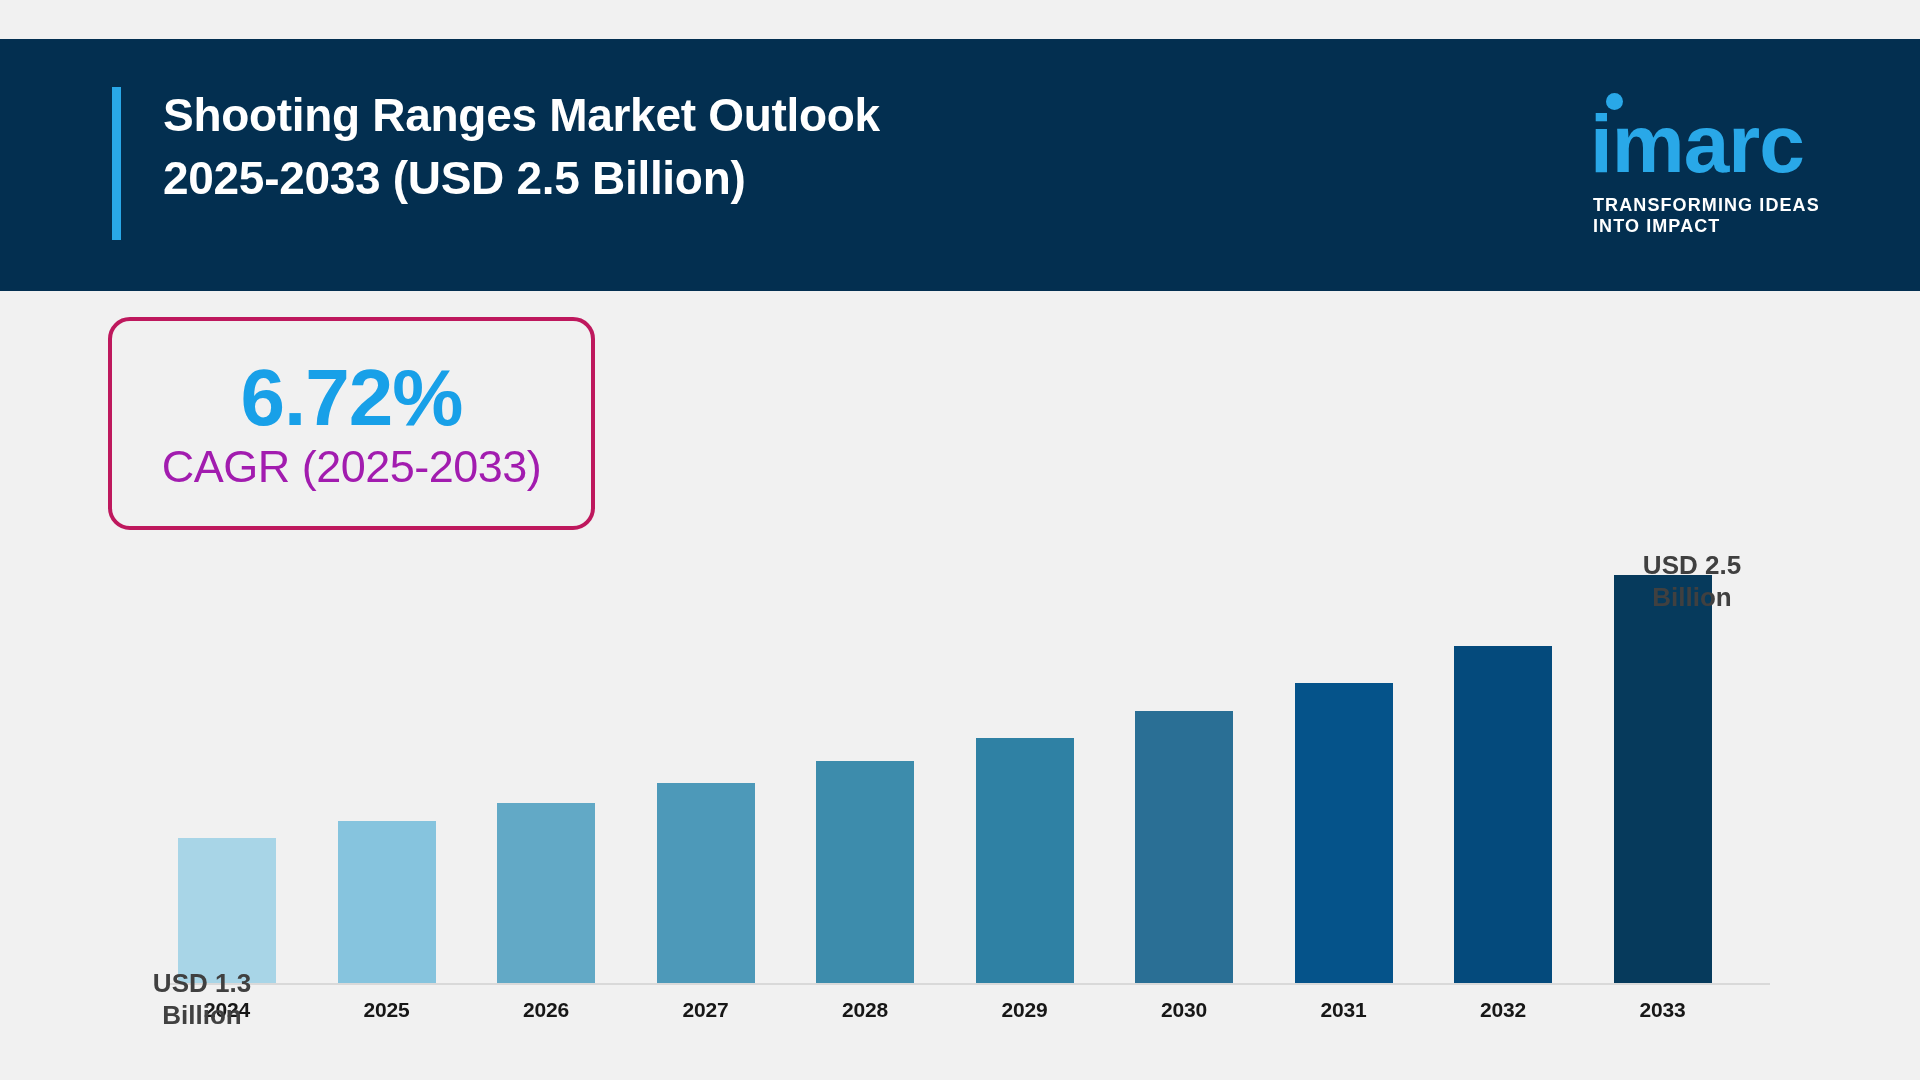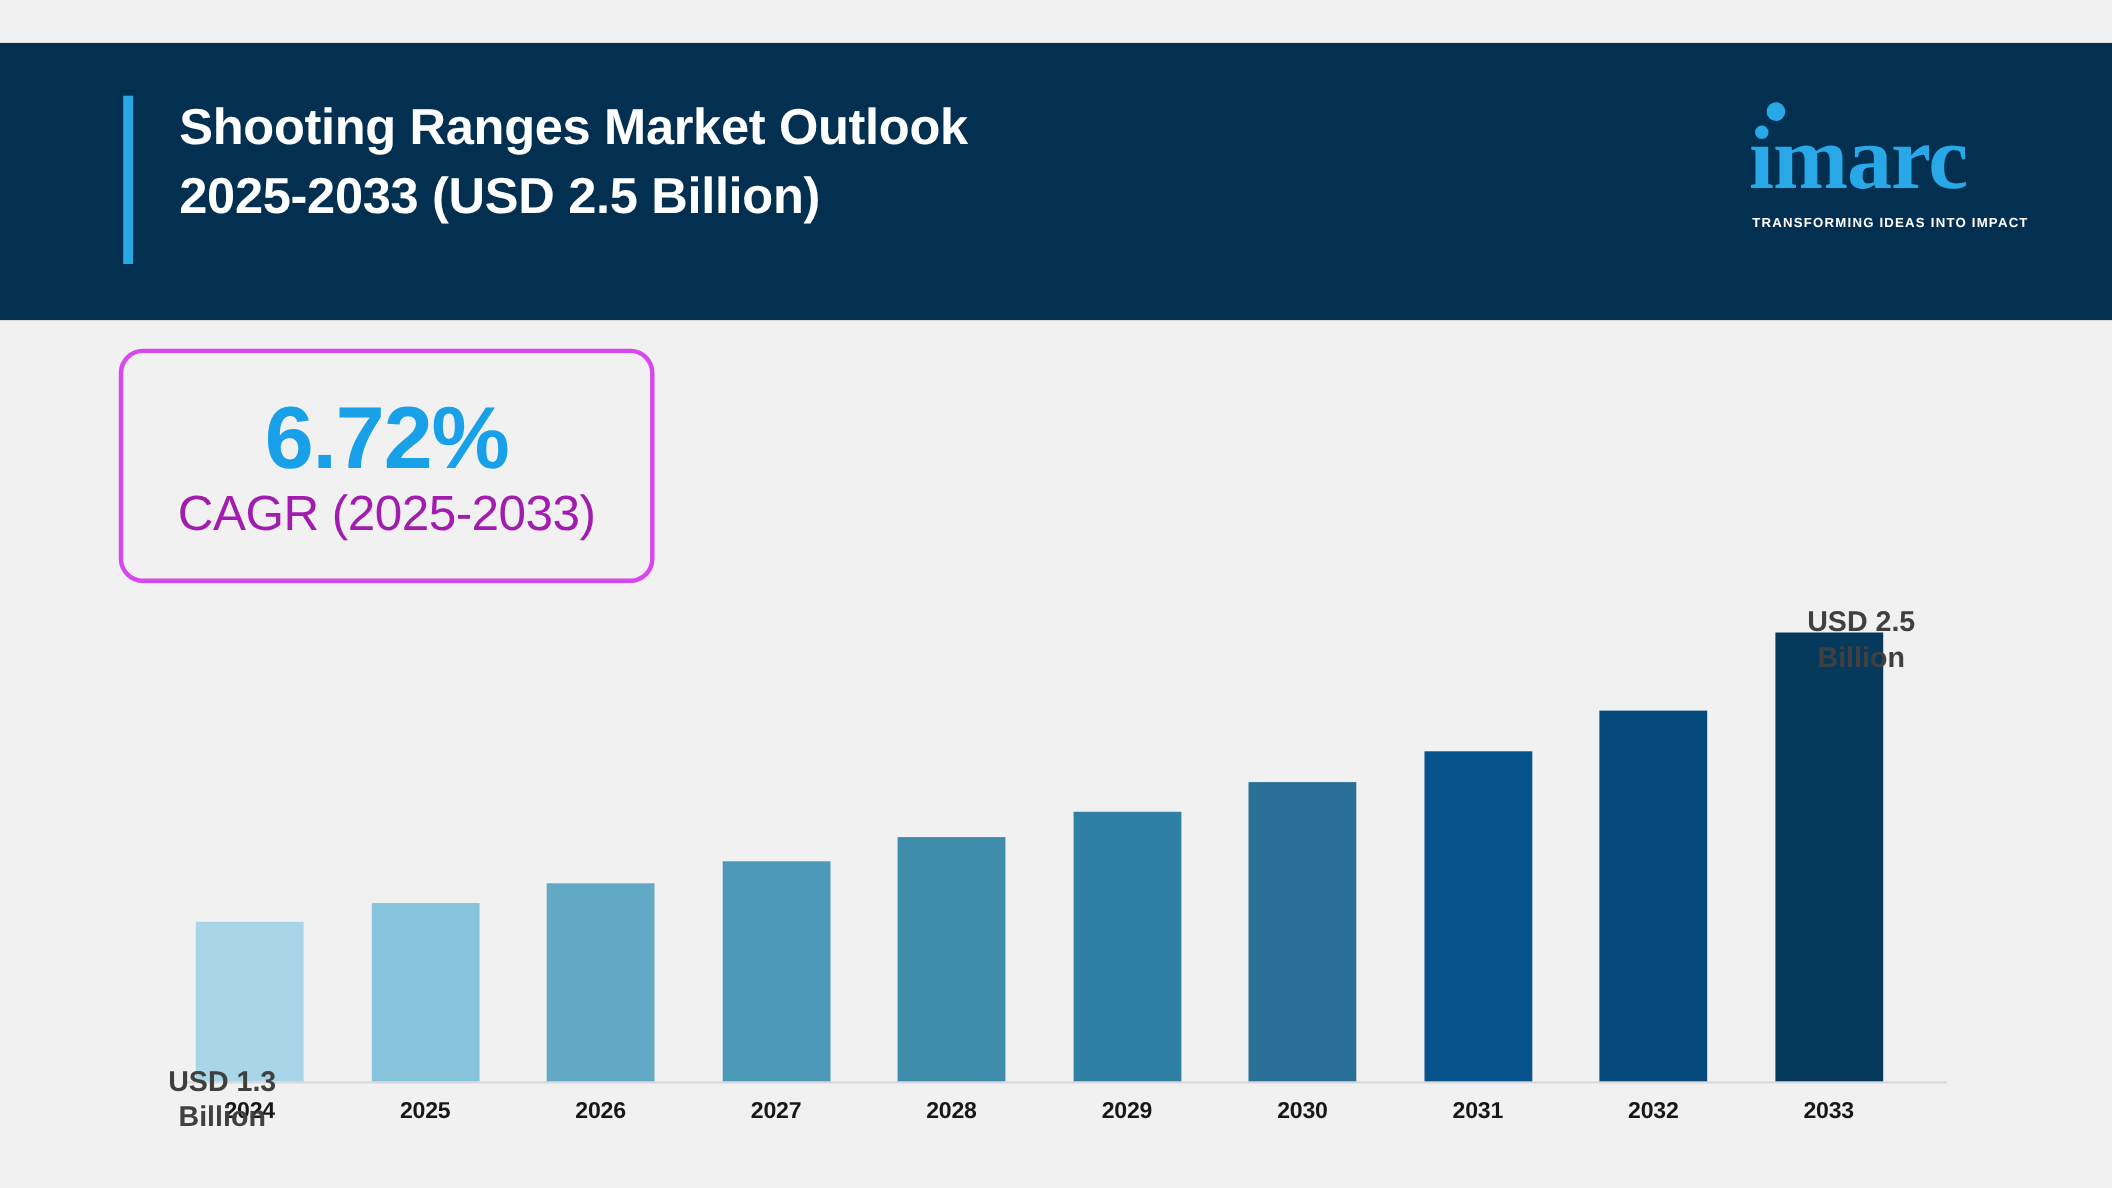--- a/index.html
+++ b/index.html
@@ -75,40 +75,39 @@
   }
   .logo-word {
     position: absolute;
     left: 0;
     top: 12px;
     color: #29a8e8;
     font-size: 82px;
     font-weight: bold;
     letter-spacing: -1px;
     line-height: 1;
-    font-family: Liberation Serif, serif;
   }
   .logo-tag {
     position: absolute;
     left: 3px;
     top: 104px;
     color: #ffffff;
-    font-size: 12px;
+    font-size: 18px;
     font-weight: bold;
     letter-spacing: 1.1px;
   }
 
   
   .cagr-box {
     position: absolute;
     left: 108px;
     top: 317px;
     width: 487px;
     height: 213px;
-    border: 4px solid #d946ef;
+    border: 4px solid #be185d;
     border-radius: 22px;
     background: #f1f1f1;
     box-sizing: border-box;
     display: flex;
     flex-direction: column;
     align-items: center;
     justify-content: center;
   }
   .cagr-value {
     color: #18a0e8;

